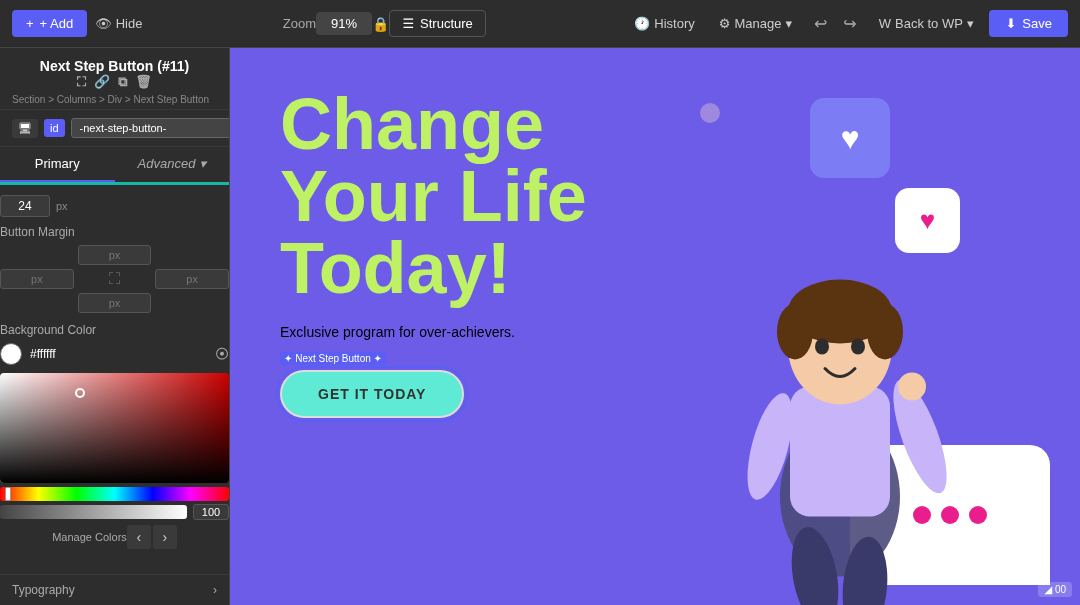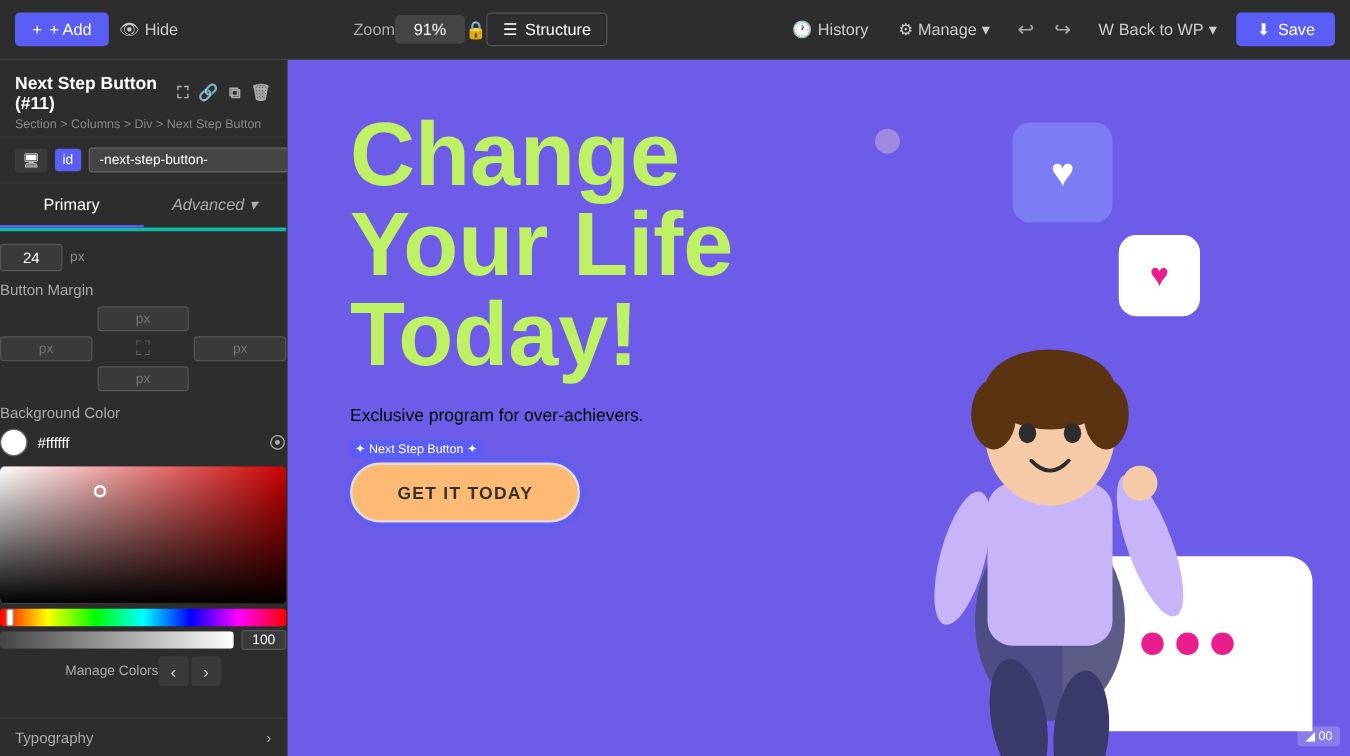--- a/index.html
+++ b/index.html
@@ -47,21 +47,21 @@
 
     
     .main-layout { display: flex; flex: 1; overflow: hidden; }
 
     
     .left-panel {
       width: 230px; background: #2d2d2d; flex-shrink: 0; overflow-y: auto;
       border-right: 1px solid #444; display: flex; flex-direction: column;
     }
     .element-header { padding: 10px 12px 4px; border-bottom: 1px solid #3a3a3a; }
-    .element-title { font-size: 14px; font-weight: 600; color: #fff; display: flex; align-items: center; justify-content: space-between; }
+    .element-title { font-size: 14px; font-weight: 600; color: #fff; display: flex; align-items: center; justify-content: space-between; flex-direction: column; }
     .element-icons { display: flex; gap: 8px; }
     .el-icon { color: #aaa; font-size: 13px; cursor: pointer; }
     .breadcrumb { font-size: 10px; color: #888; margin-top: 4px; }
     .selector-row {
       display: flex; align-items: center; gap: 6px; padding: 8px 12px;
       border-bottom: 1px solid #3a3a3a;
     }
     .sel-device {
       background: #3a3a3a; border: none; color: #fff; padding: 3px 6px;
       border-radius: 3px; cursor: pointer; font-size: 11px;
@@ -179,21 +179,21 @@
     .subheadline { font-size: 14px; color: #000000; margin-bottom: 30px; }
 
     
     .button-wrapper { position: relative; display: inline-block; }
     .button-label-tag {
       position: absolute; top: -18px; left: 0; font-size: 10px; color: #fff;
       background: #5b5ef4; padding: 1px 4px; border-radius: 2px;
       white-space: nowrap; display: flex; align-items: center; gap: 3px;
     }
     .cta-button {
-      background: #fdba74; border: 2px solid #ddd; color: #333;
+      background: #5eead4; border: 2px solid #ddd; color: #333;
       padding: 14px 36px; border-radius: 30px; font-size: 14px; font-weight: 700;
       cursor: pointer; letter-spacing: 1px; outline: 2px solid #5b5ef4; outline-offset: 2px;
     }
 
     
     .float-heart1 {
       position: absolute; top: 50px; right: 190px; width: 80px; height: 80px;
       background: #7c7cf5; border-radius: 14px; display: flex; align-items: center; justify-content: center;
       font-size: 32px;
     }

